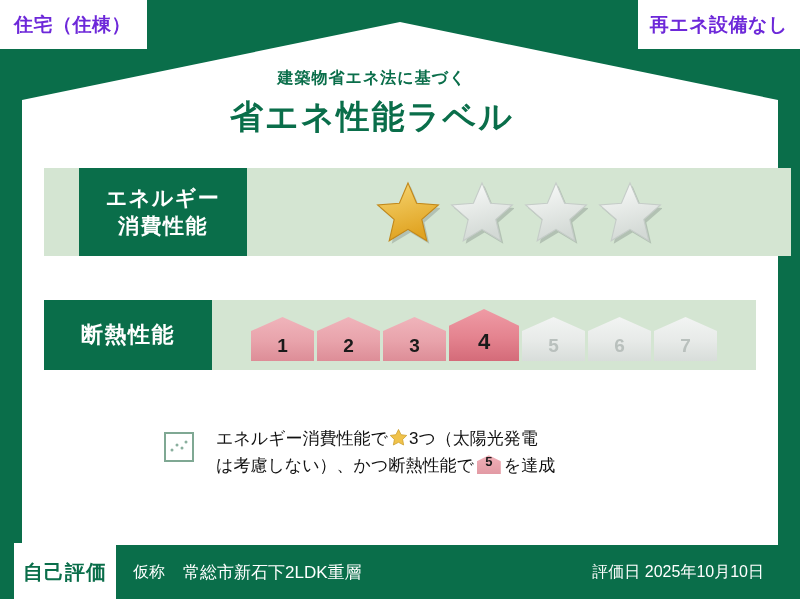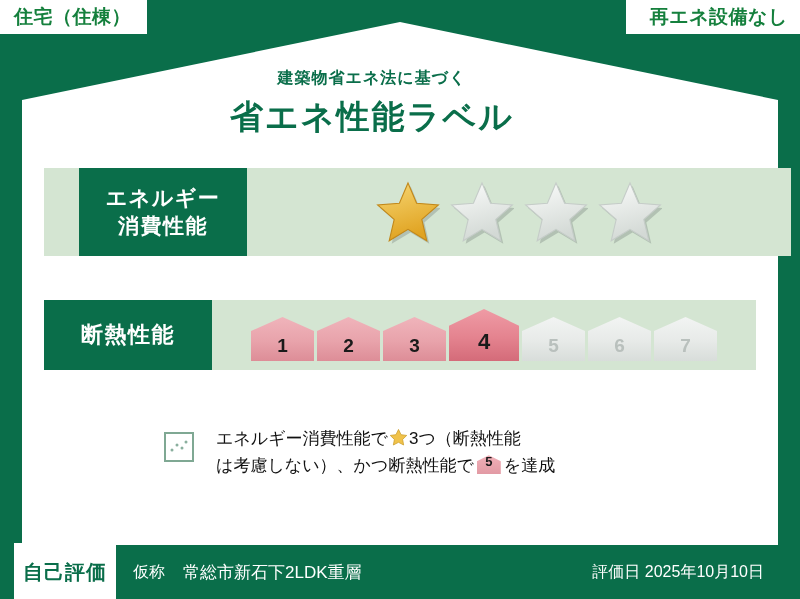--- a/index.html
+++ b/index.html
@@ -27,36 +27,36 @@
     height: 523px;
     background: #ffffff;
     clip-path: polygon(0% 14.9%, 50% 0%, 100% 14.9%, 100% 100%, 0% 100%);
   }
 
   
   .corner-tag {
     position: absolute;
     top: 0;
     background: #ffffff;
-    color: #15803d;
+    color: #6d28d9;
     font-weight: bold;
     font-size: 19px;
     letter-spacing: 0.5px;
     display: flex;
     align-items: center;
-    height: 34px;
+    height: 49px;
     box-sizing: border-box;
   }
   #tag-left {
     left: 0;
     padding: 0 16px 0 14px;
   }
   #tag-right {
     right: 0;
-    padding: 0 12px 0 24px;
+    padding: 0 12px 0 12px;
   }
 
   
   #title-block {
     position: absolute;
     top: 68px;
     left: 0;
     width: 744px;
     text-align: center;
     color: #0a6e4a;
@@ -381,21 +381,21 @@
           <circle cx="6" cy="16" r="1.5" fill="#8aaf9e"></circle>
           <circle cx="11" cy="11" r="1.5" fill="#8aaf9e"></circle>
           <circle cx="16" cy="14" r="1.5" fill="#8aaf9e"></circle>
           <circle cx="20" cy="8" r="1.5" fill="#8aaf9e"></circle>
         </svg>
       </div>
     </div>
     <div id="zeh-desc">
       <span>エネルギー消費性能で</span><svg class="inline-star" width="19" height="19" viewBox="0 0 24 24" aria-hidden="true">
           <polygon points="12,1.8 15.2,8.4 22.4,9.4 17.2,14.4 18.5,21.5 12,18.1 5.5,21.5 6.8,14.4 1.6,9.4 8.8,8.4" fill="#f0c24a" stroke="#c89a22" stroke-width="0.9"></polygon>
-        </svg><span>3つ（断熱性能</span><br>
+        </svg><span>3つ（太陽光発電</span><br>
       <span>は考慮しない）、かつ断熱性能で</span><span class="inline-chip"><i></i><b>5</b></span><span>を達成</span>
     </div>
   </div>
 
   <div id="footer">
     <div id="eval-badge">自己評価</div>
     <div id="eval-alias">仮称</div>
     <div id="eval-name">常総市新石下2LDK重層</div>
     <div id="eval-date">
       <span>評価日</span>

